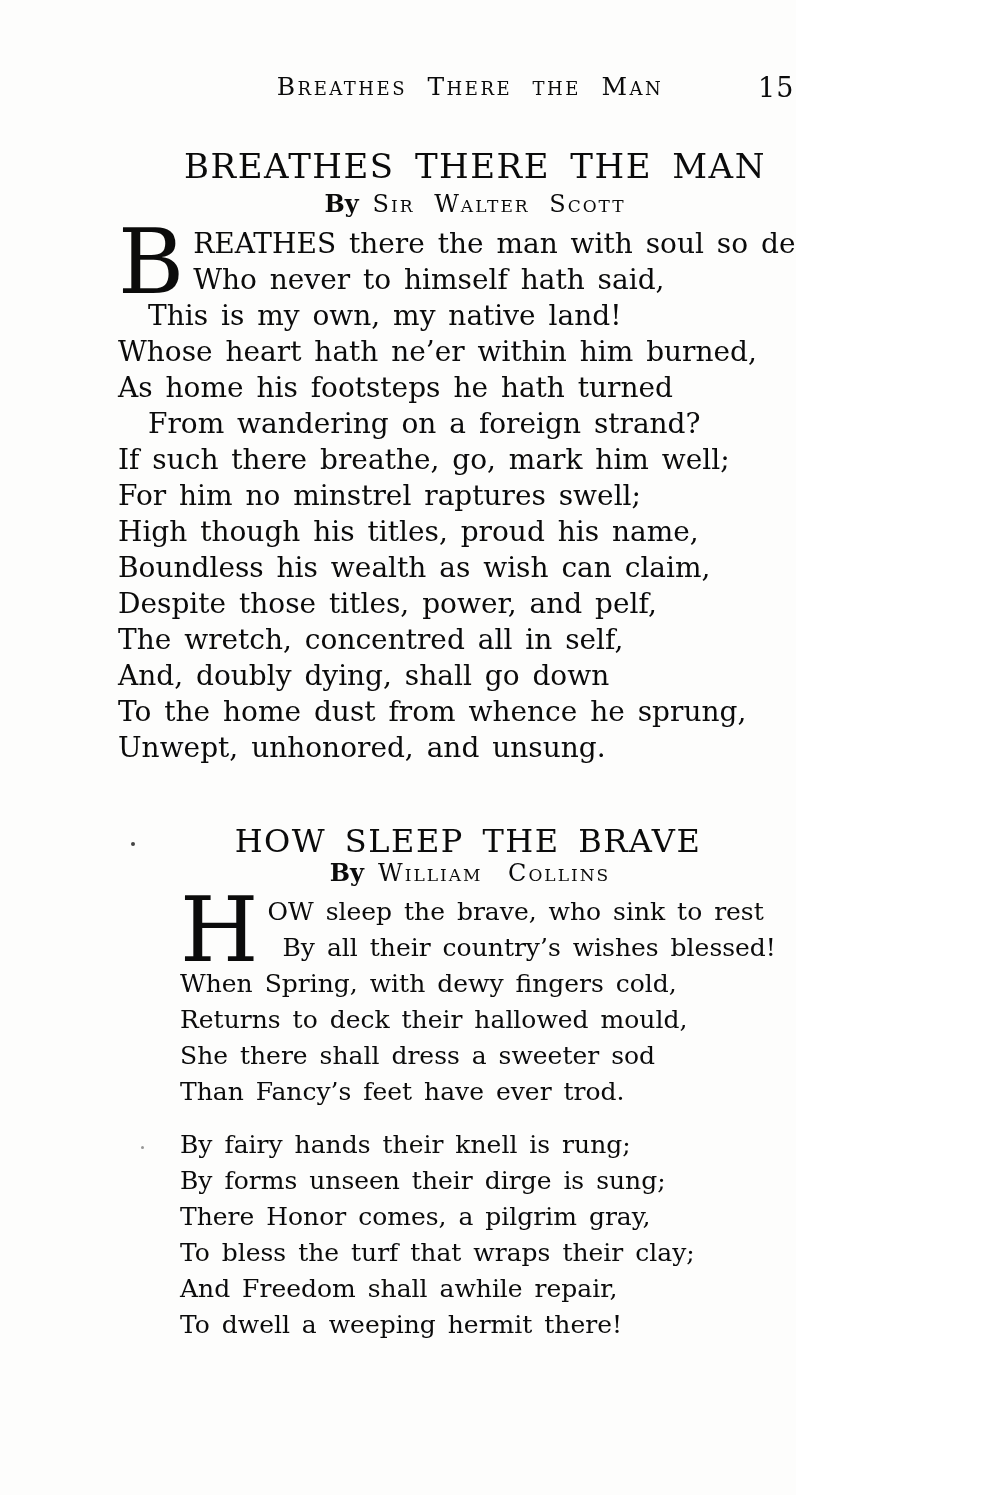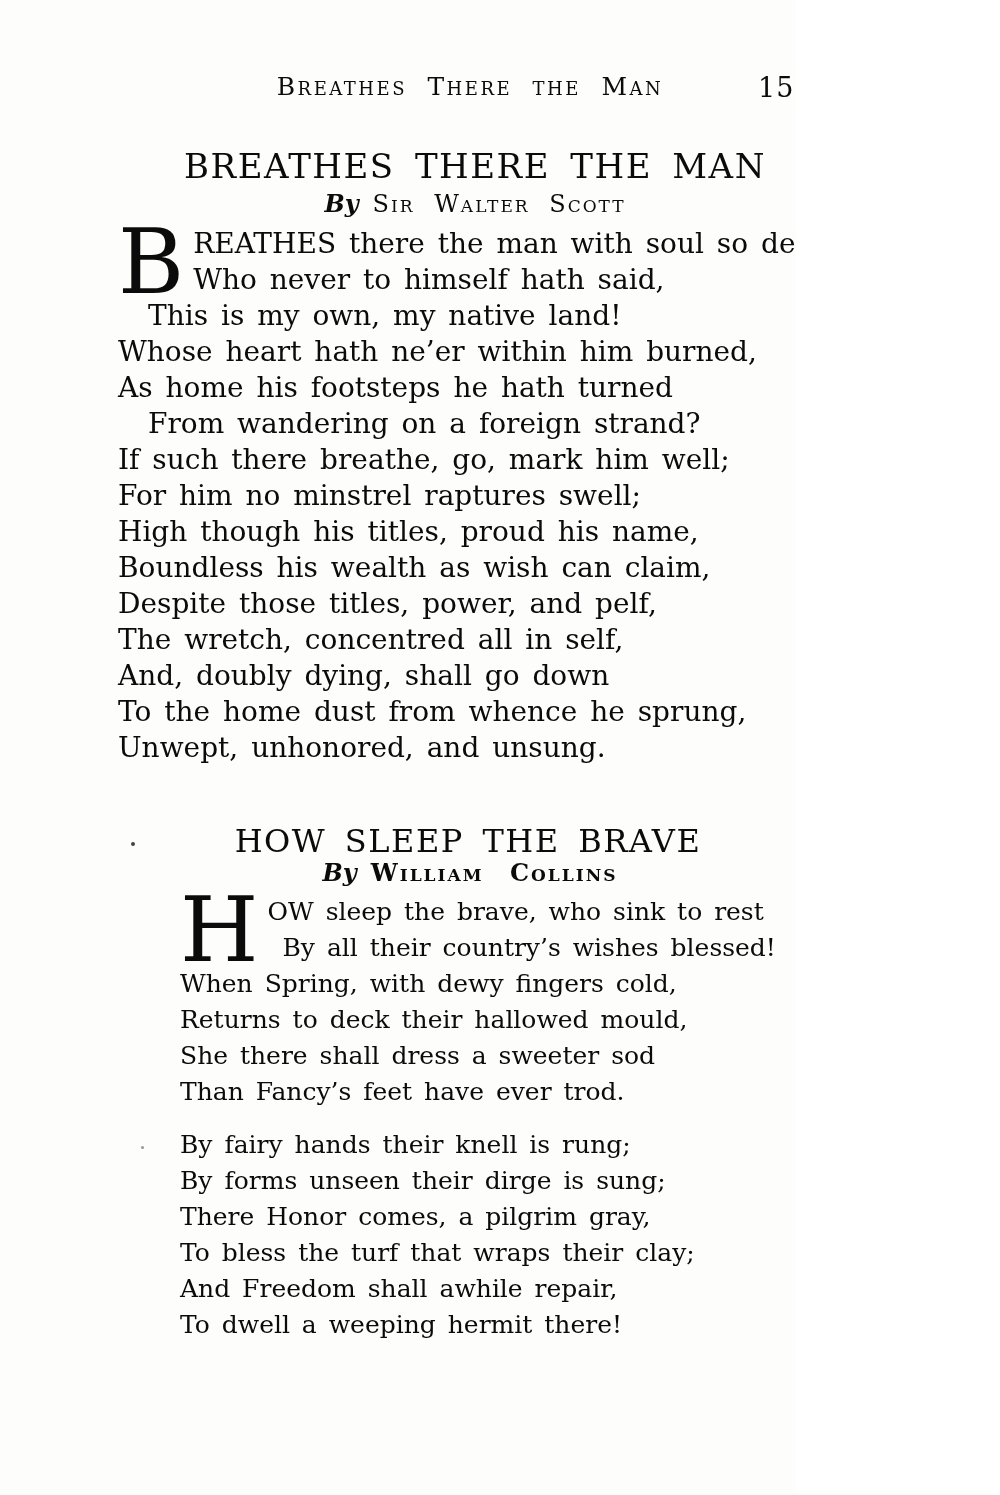--- a/index.html
+++ b/index.html
@@ -44,23 +44,23 @@
   .title2 { top: 822px; width: 936px; font-size: 32px; letter-spacing: 1.5px; word-spacing: 7px; }
   .byline {
     position: absolute;
     left: 0;
     text-align: center;
     font-size: 24px;
     white-space: nowrap;
   }
   .byline1 { top: 189px; width: 950px; }
   .byline2 { top: 858px; width: 940px; }
-  .by { font-style: italic; font-weight: bold; margin-right: 14px; }
+  .by { font-weight: bold; margin-right: 14px; }
   .author { font-variant: small-caps; letter-spacing: 2px; word-spacing: 10px; }
-  .byline2 .author { word-spacing: 16px; font-weight: bold; }
+  .byline2 .author { word-spacing: 16px; }
 
   
   .poem { position: absolute; }
   .poem1 { top: 226px; left: 118px; font-size: 28px; word-spacing: 4px; }
   .poem2 { top: 894px; left: 180px; font-size: 25px; word-spacing: 4px; }
   .line { line-height: 36px; white-space: nowrap; }
   .indent { padding-left: 30px; }
   .indent-sm { padding-left: 15px; }
   .dc-row { display: flex; align-items: flex-start; }
   .dc {

